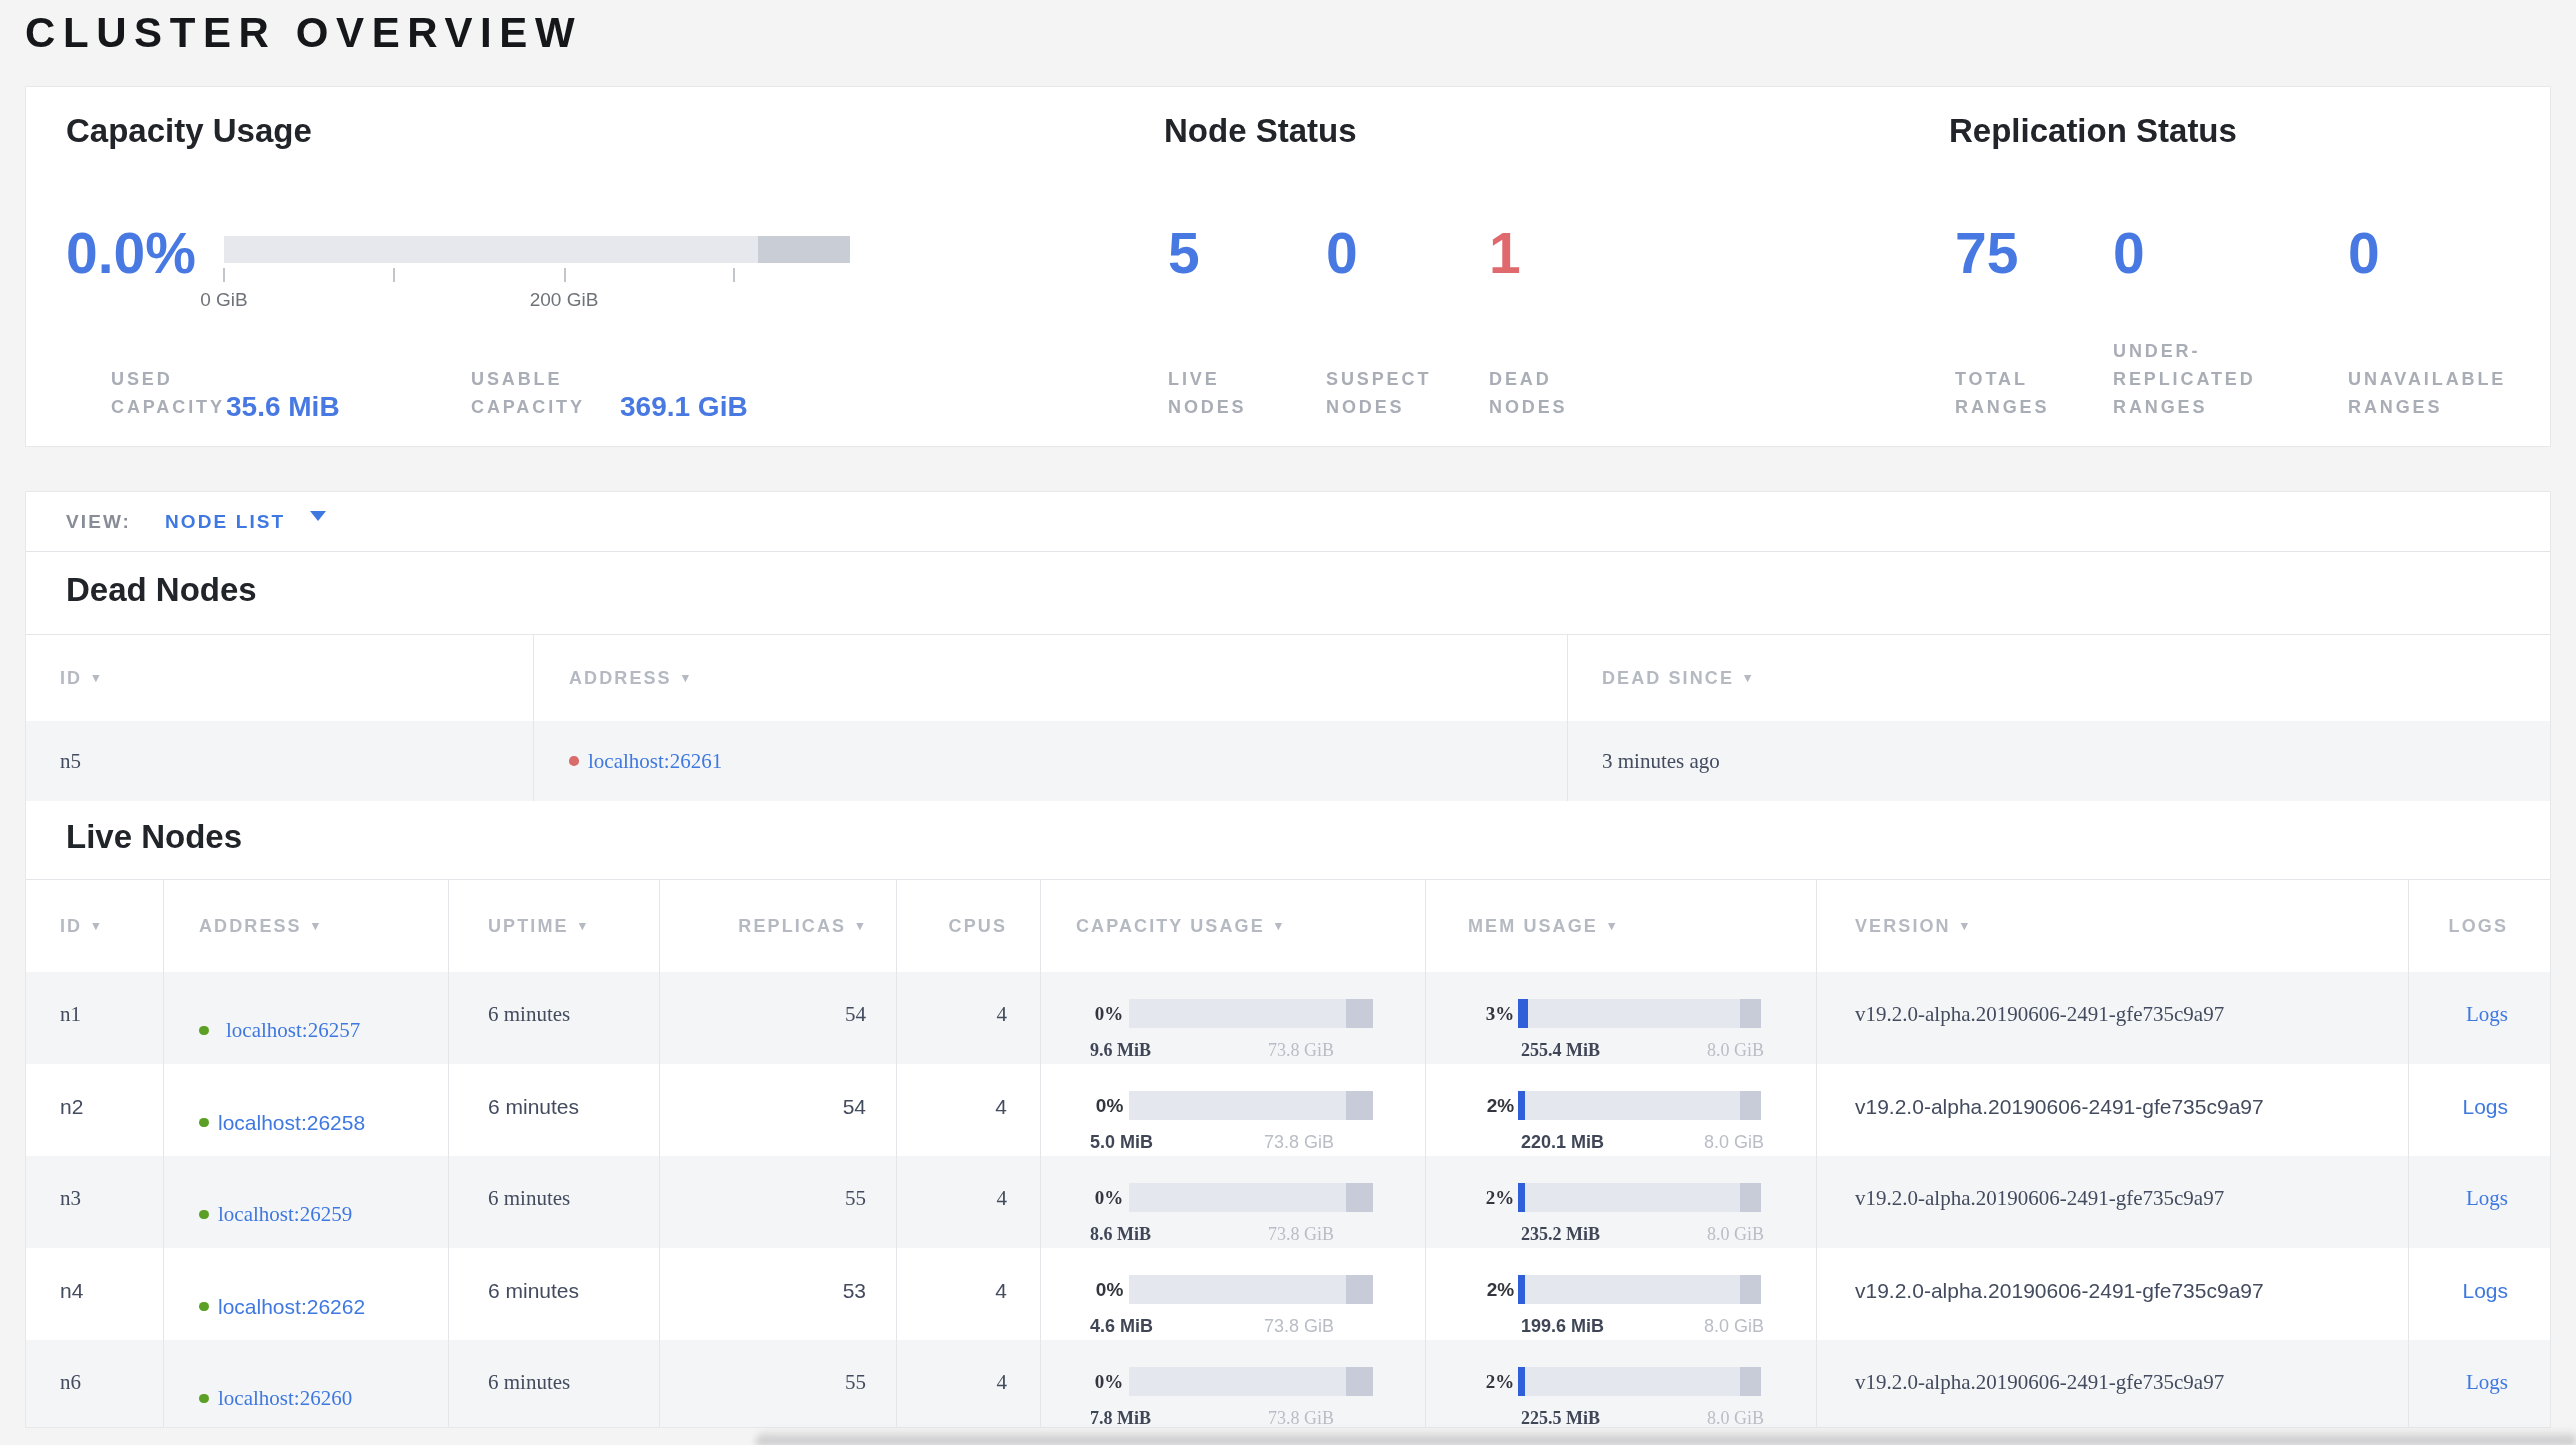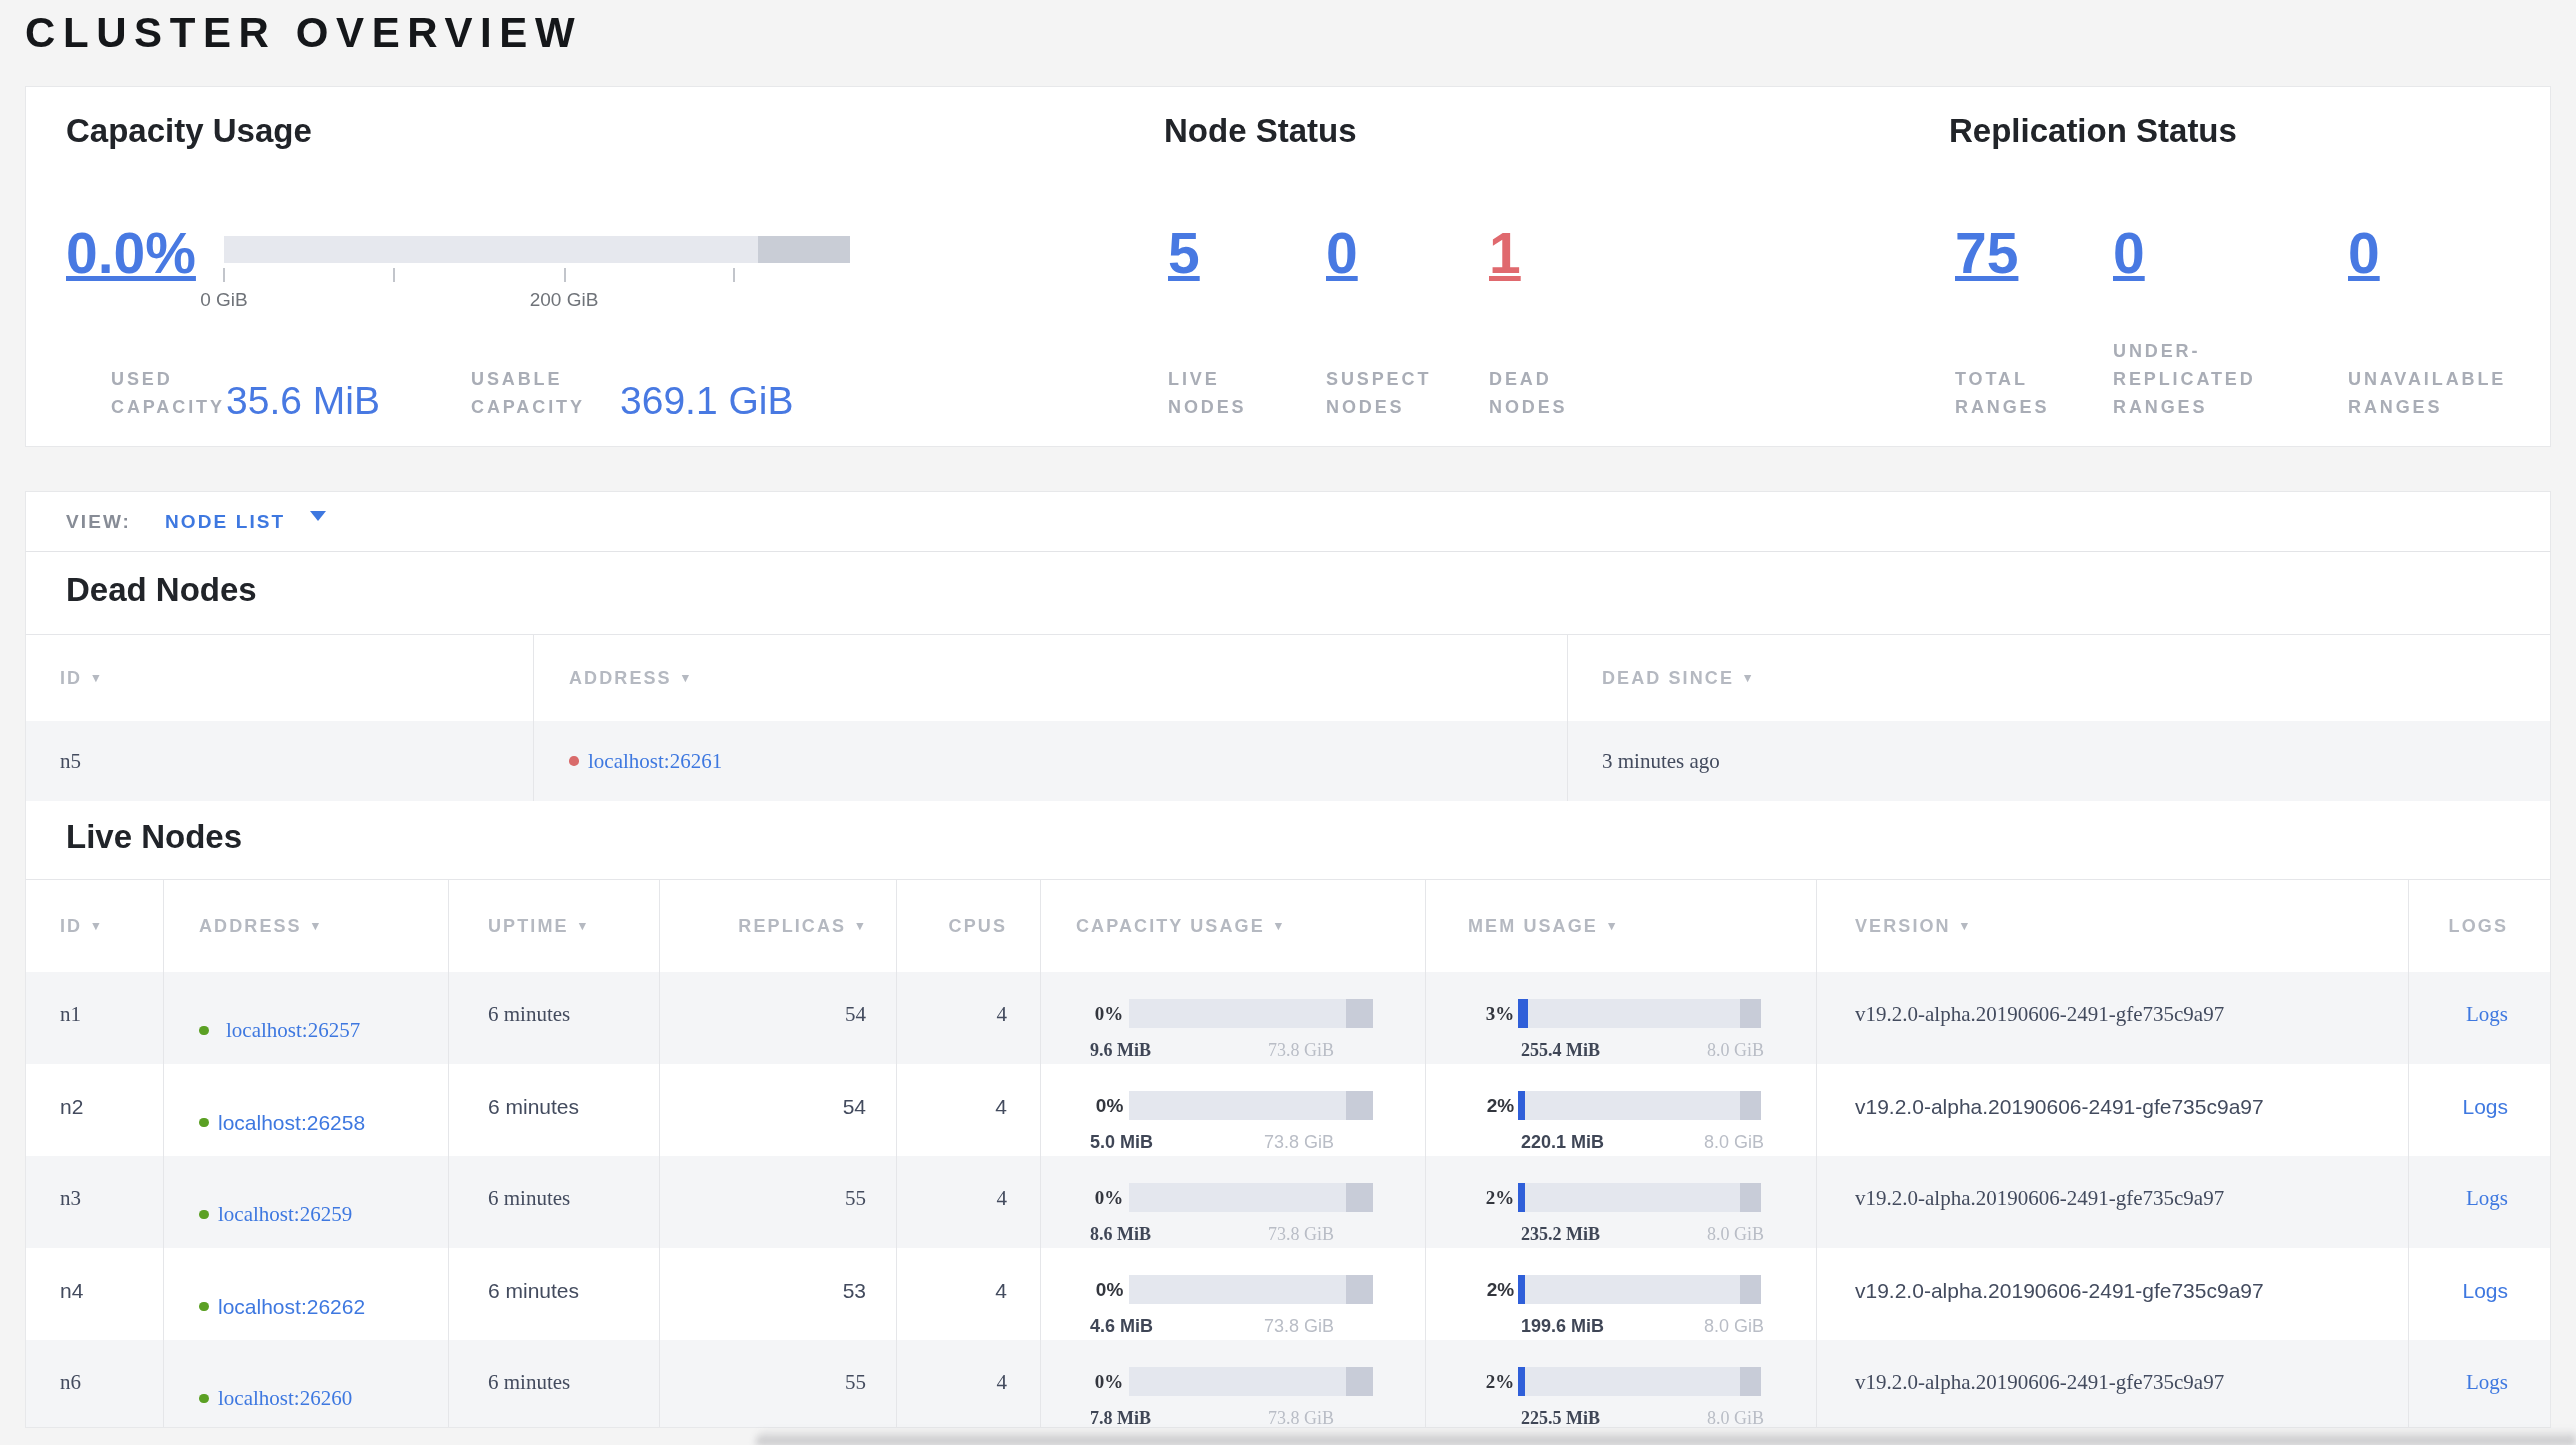--- a/index.html
+++ b/index.html
@@ -24,24 +24,24 @@
   html,body{width:2576px;height:1446px;overflow:hidden;}
   body{background:var(--page-bg);font-family:"Liberation Sans","DejaVu Sans",sans-serif;position:relative;}
   .abs{position:absolute;}
 
   
   .page-title{left:25px;top:7.6px;font-size:42px;font-weight:700;letter-spacing:7.6px;color:#15171a;line-height:50px;text-align:center;}
 
   
   .overview-card{left:25px;top:86px;width:2526px;height:361px;background:#fff;border:1px solid var(--card-border);}
   .panel-title{position:absolute;top:25px;font-size:33px;font-weight:600;color:#212429;}
-  .big-value{position:absolute;top:132px;font-size:57px;font-weight:600;line-height:69px;color:var(--value-blue);text-decoration:underline;}
+  .big-value{position:absolute;top:132px;font-size:57px;font-weight:600;line-height:69px;color:var(--value-blue);}
   .big-value.red{color:var(--danger);}
   .stat-label{position:absolute;bottom:25px;font-size:18px;font-weight:600;letter-spacing:2.9px;color:var(--label-gray);line-height:28px;white-space:pre-line;}
-  .stat-value{position:absolute;bottom:23px;font-size:39px;font-weight:400;color:var(--value-blue);}
+  .stat-value{position:absolute;bottom:23px;font-size:28px;font-weight:700;color:var(--value-blue);}
 
   .cap-bar{position:absolute;left:198px;top:149px;width:625px;height:27px;background:var(--bar-track);}
   .cap-bar .dark{position:absolute;left:534px;top:0;width:92px;height:27px;background:var(--bar-dark);}
   .tick{position:absolute;top:181px;width:1.9px;height:14.3px;background:#c2c5cb;}
   .tick-label{position:absolute;top:202px;transform:translateX(-50%);font-size:19px;color:#6f7379;}
 
   
   .view-bar{left:25px;top:491px;width:2526px;height:61px;background:#fff;border:1px solid var(--card-border);border-bottom:1px solid #e3e4e7;display:flex;align-items:center;padding-left:40px;}
   .view-label{font-size:19px;font-weight:600;letter-spacing:2.1px;color:#878c96;}
   .view-select{display:flex;align-items:flex-start;margin-left:34px;cursor:pointer;}

